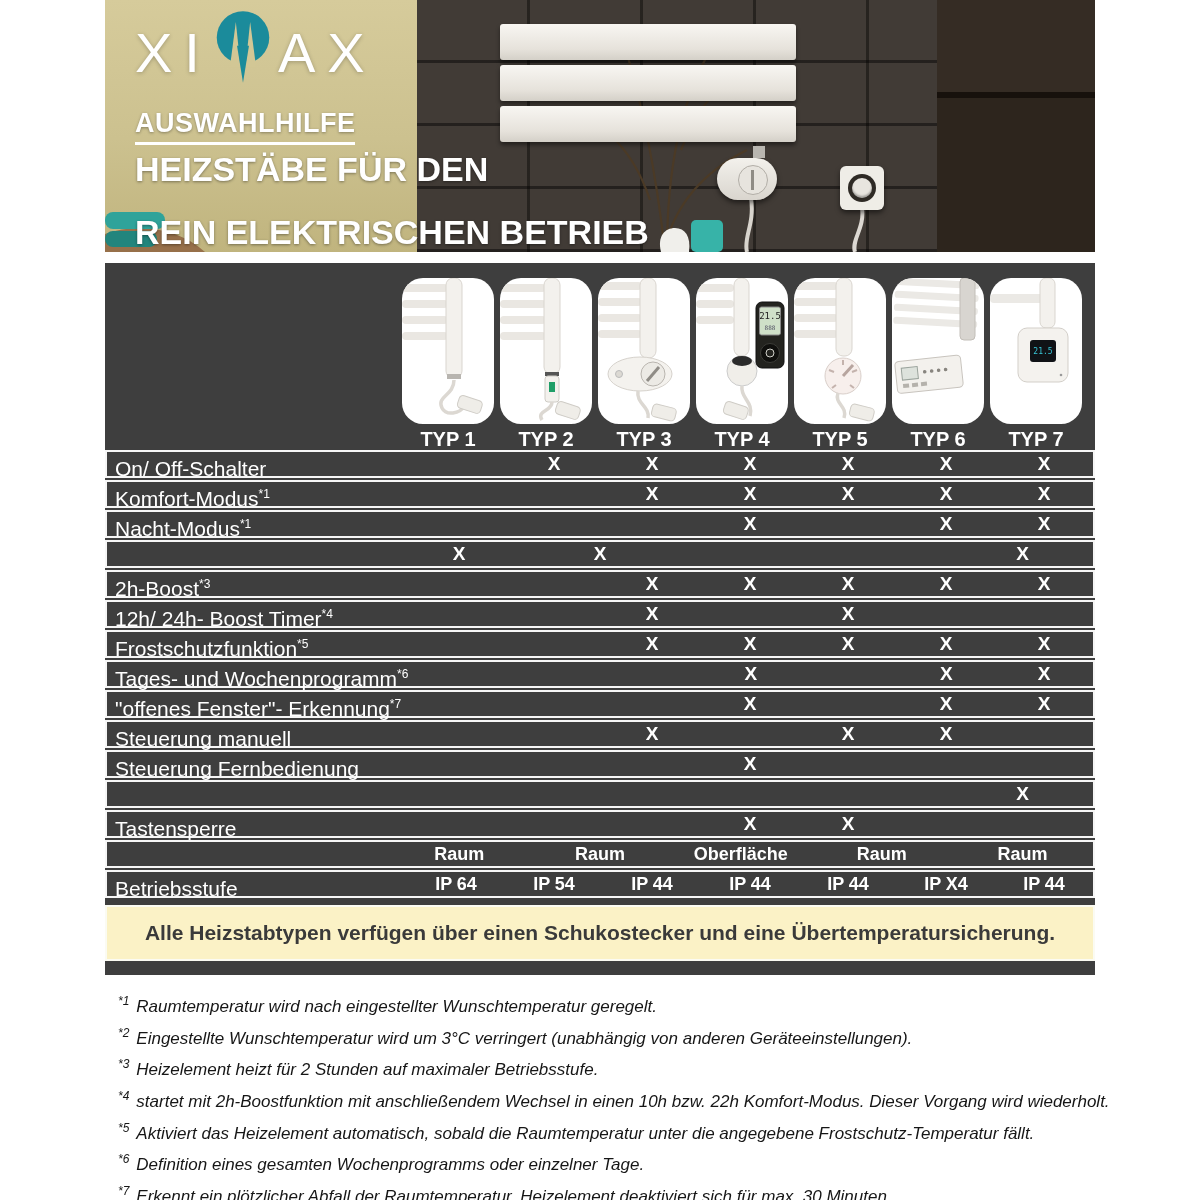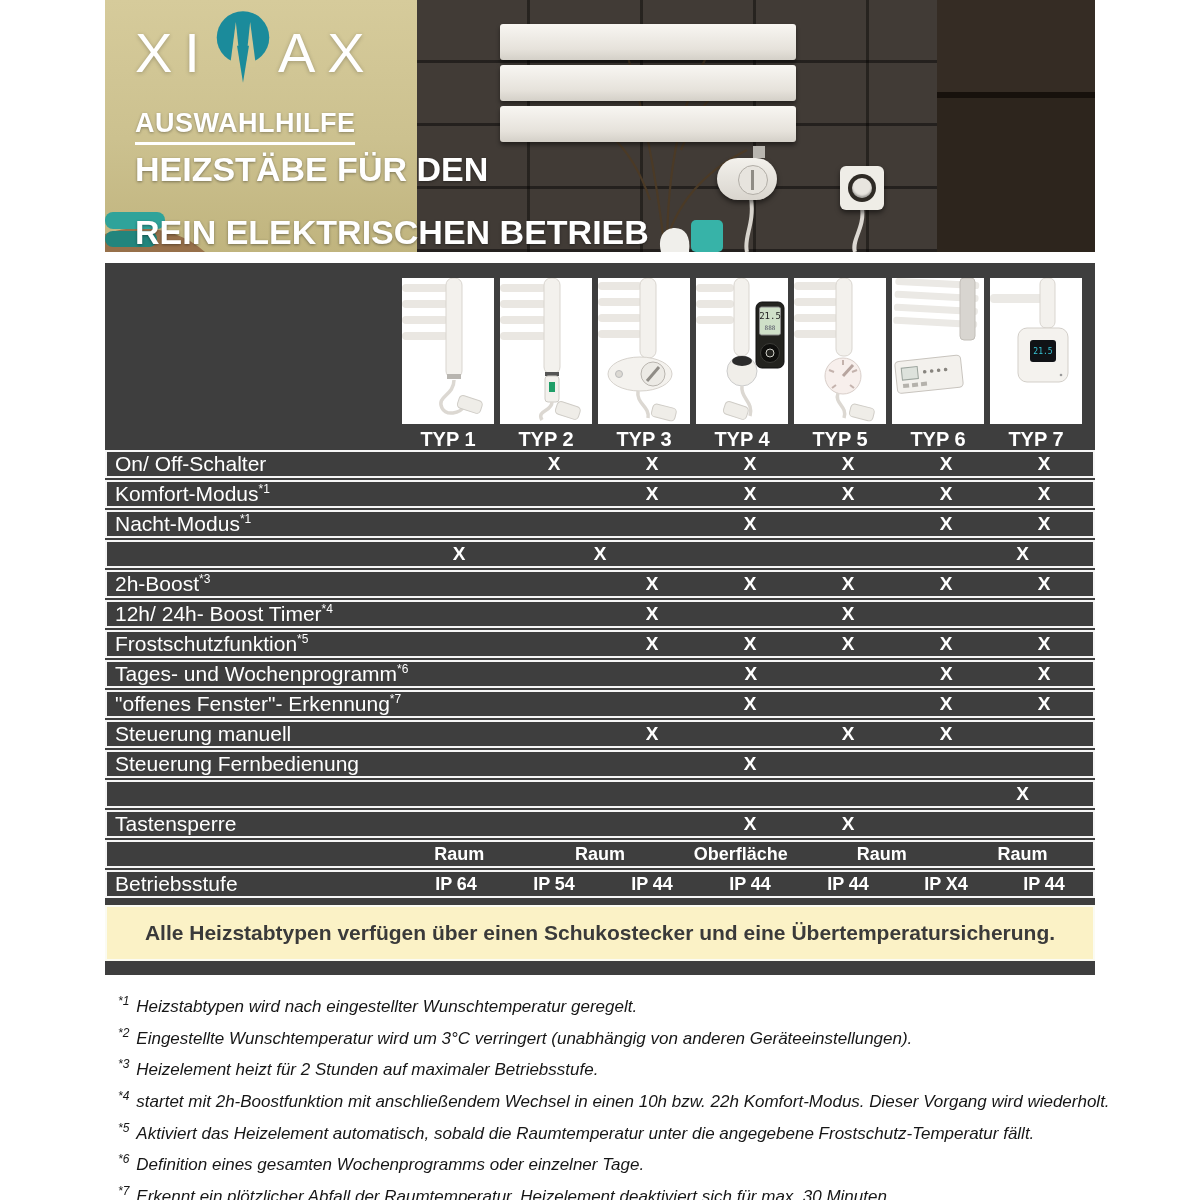--- a/index.html
+++ b/index.html
@@ -38,26 +38,26 @@
         text-shadow:0 1px 4px rgba(0,0,0,.25);}
   .logo svg{margin:0 4px 10px 0;}
   .subtitle{top:108px;font-size:27px;font-weight:bold;letter-spacing:.5px;
         border-bottom:3px solid #fff;padding-bottom:3px;display:inline-block;
         text-shadow:0 1px 3px rgba(0,0,0,.35);}
   .title1{top:150px;font-size:34px;font-weight:bold;text-shadow:0 1px 3px rgba(0,0,0,.4);}
   .title2{top:197px;font-size:34px;font-weight:bold;text-shadow:0 1px 3px rgba(0,0,0,.4);margin-top:16px;}
 
   
   .table-block{position:absolute;left:105px;top:263px;width:990px;height:712px;background:#3e3e3e;}
-  .product-box{position:absolute;top:15px;width:92px;height:146px;background:#fff;overflow:hidden;}
+  .product-box{position:absolute;top:15px;width:92px;height:146px;background:#fff;overflow:hidden;border-radius:21px;}
   .typ-label{position:absolute;top:165px;width:92px;text-align:center;color:#fff;
              font-size:20px;font-weight:bold;}
   .rows{position:absolute;left:0;top:187px;width:990px;}
   .frow{display:flex;height:28px;margin-bottom:2px;border:2px solid #f6f6f6;box-sizing:border-box;
-        align-items:flex-end;background:#3e3e3e;}
+        align-items:flex-start;background:#3e3e3e;}
   .flabel{flex:0 0 292px;padding-left:8px;color:#fff;font-size:21px;white-space:nowrap;line-height:24px;}
   .row-sup{font-size:12px;vertical-align:super;}
   .cell{flex:1 1 0;text-align:center;color:#fff;line-height:24px;}
   .cell.xmark{font-weight:bold;font-size:19px;}
   .cell.val{font-weight:bold;font-size:18px;}
   .banner{position:absolute;left:0;top:642px;width:990px;height:56px;box-sizing:border-box;
           border:2px solid #fbfbf2;background:#fbf2c6;color:#3a3a3a;
           font-size:21px;font-weight:bold;text-align:center;line-height:52px;}
 
   
@@ -419,21 +419,21 @@
           <div class="cell val">IP 44</div>
           <div class="cell val">IP X4</div>
           <div class="cell val">IP 44</div>
         </div>
 </div>
 
     <div class="banner">Alle Heizstabtypen verfügen über einen Schukostecker und eine Übertemperatursicherung.</div>
   </div>
 
   <div class="footnotes" id="footnotes-host">
-  <div class="fn-item"><span class="fn-marker">*1</span><span class="fn-text">Heizstabtypen wird nach eingestellter Wunschtemperatur geregelt.</span></div>
+  <div class="fn-item"><span class="fn-marker">*1</span><span class="fn-text">Raumtemperatur wird nach eingestellter Wunschtemperatur geregelt.</span></div>
 
   <div class="fn-item"><span class="fn-marker">*2</span><span class="fn-text">Eingestellte Wunschtemperatur wird um 3°C verringert (unabhängig von anderen Geräteeinstellungen).</span></div>
 
   <div class="fn-item"><span class="fn-marker">*3</span><span class="fn-text">Heizelement heizt für 2 Stunden auf maximaler Betriebsstufe.</span></div>
 
   <div class="fn-item"><span class="fn-marker">*4</span><span class="fn-text">startet mit 2h-Boostfunktion mit anschließendem Wechsel in einen 10h bzw. 22h Komfort-Modus. Dieser Vorgang wird wiederholt.</span></div>
 
   <div class="fn-item"><span class="fn-marker">*5</span><span class="fn-text">Aktiviert das Heizelement automatisch, sobald die Raumtemperatur unter die angegebene Frostschutz-Temperatur fällt.</span></div>
 
   <div class="fn-item"><span class="fn-marker">*6</span><span class="fn-text">Definition eines gesamten Wochenprogramms oder einzelner Tage.</span></div>

